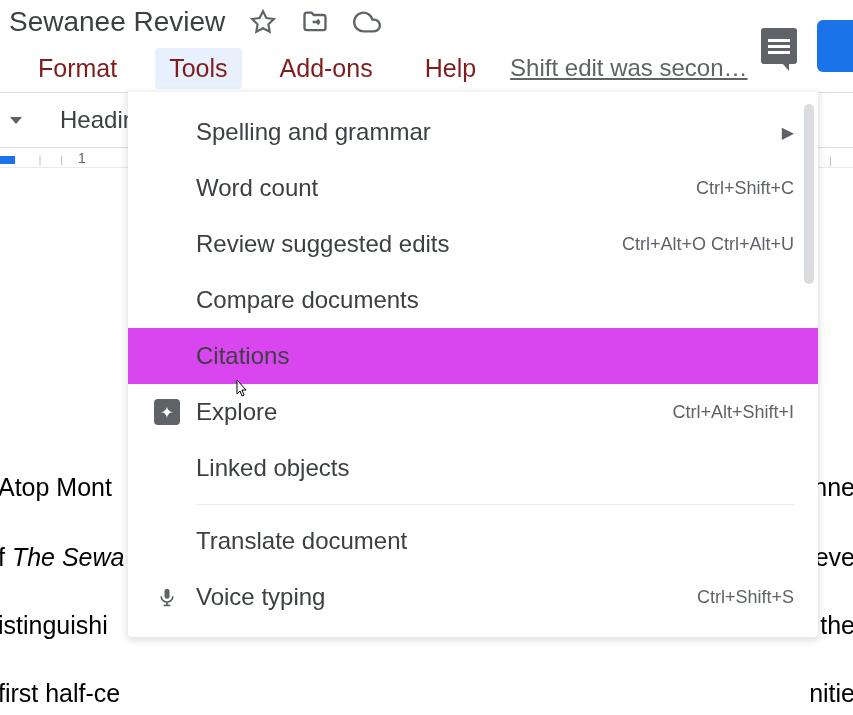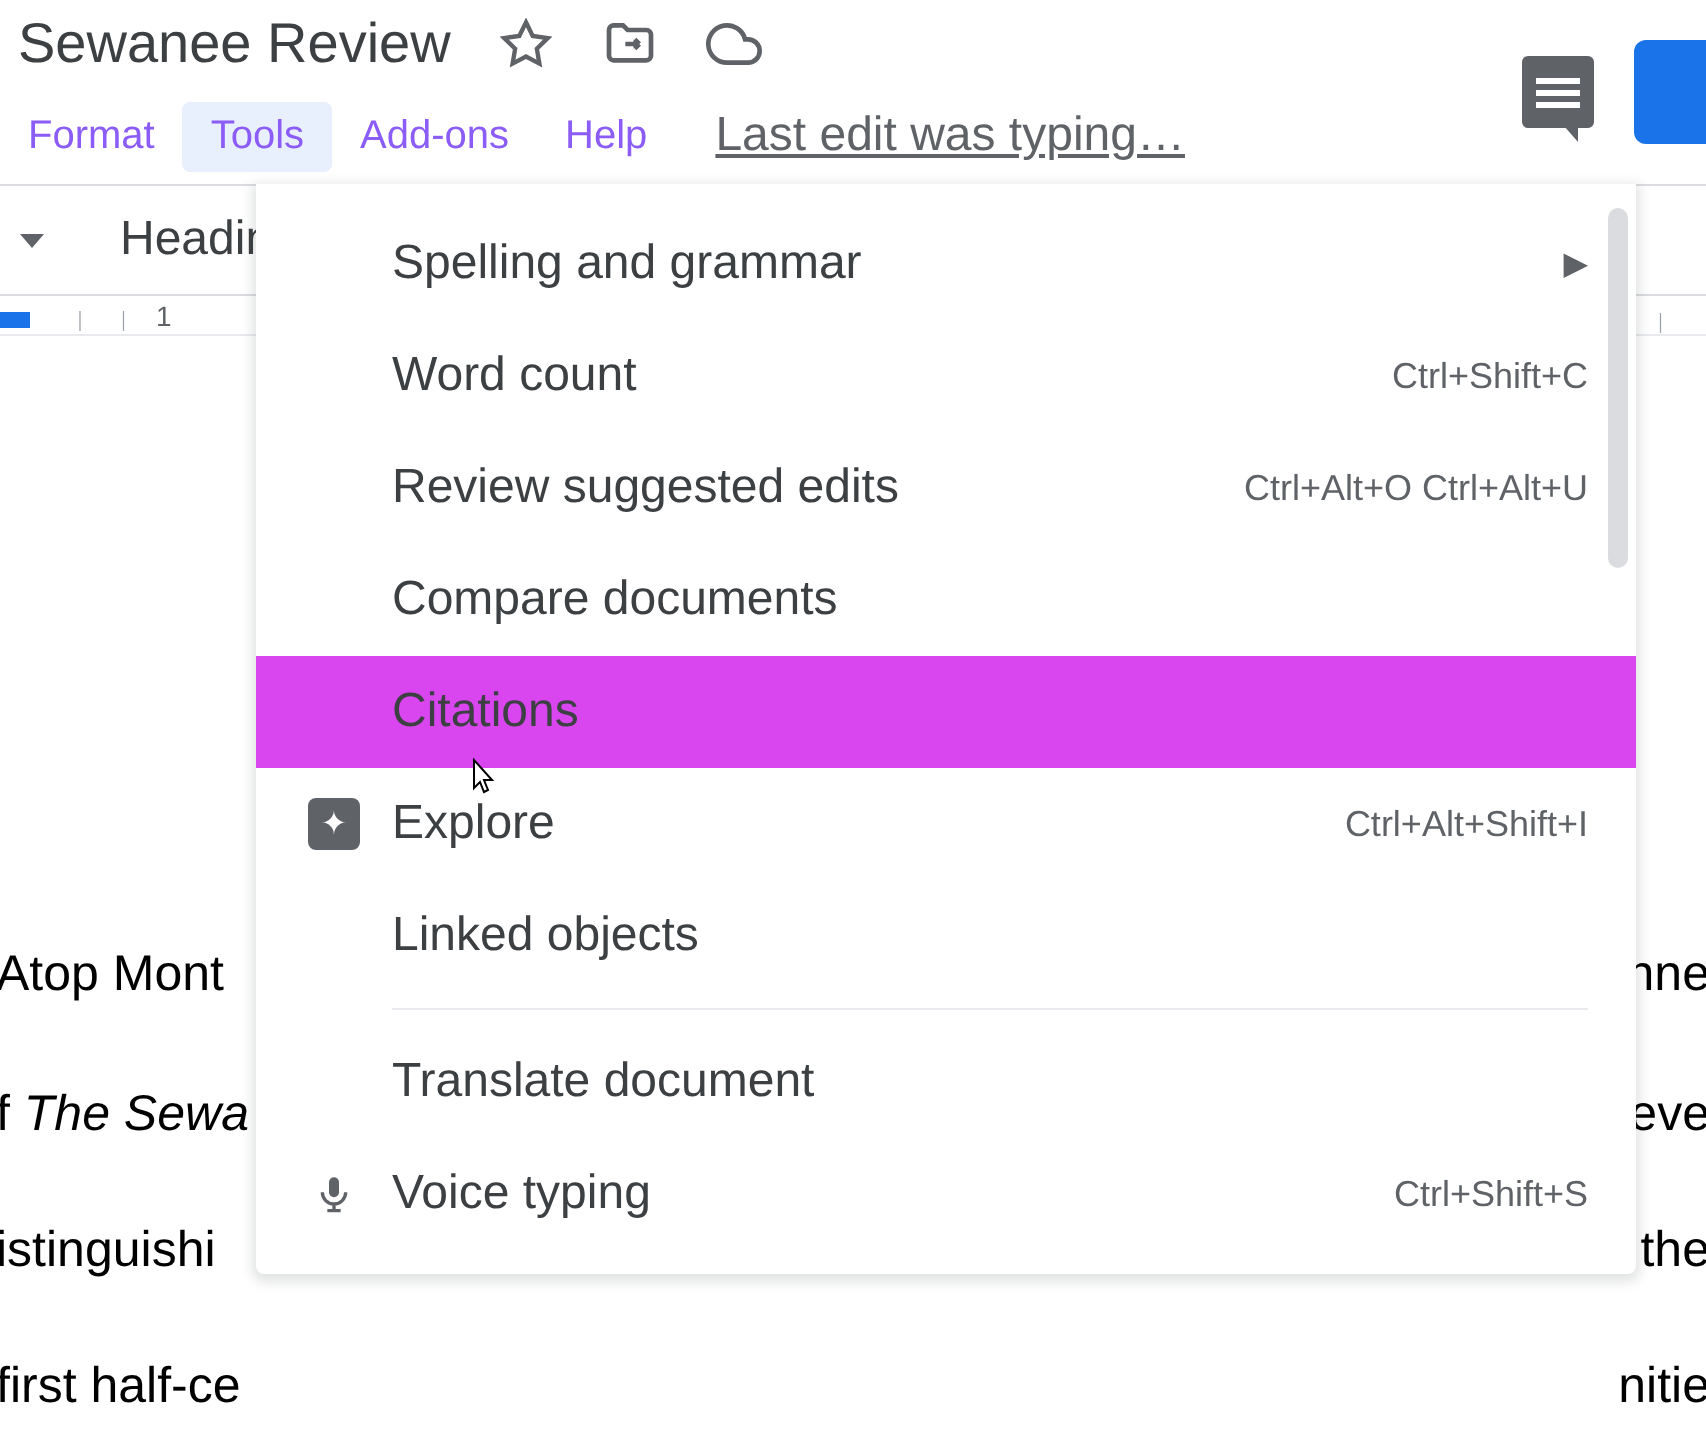--- a/index.html
+++ b/index.html
@@ -82,25 +82,26 @@
       border-radius: 6px 0 0 6px;
     }
     .menubar {
       display: flex;
       align-items: center;
       padding: 8px 0;
       height: 48px;
       gap: 0;
     }
     .menu-item {
-      font-size: 20px;
-      color: #8b5cf6;
+      font-size: 25px;
+      color: #7f1d1d;
       padding: 6px 14px;
       cursor: pointer;
       border-radius: 4px;
+      margin-left: 24px;
     }
     .menu-item.active {
       background: #e8f0fe;
     }
     .last-edit {
       font-size: 24px;
       color: #5f6368;
       text-decoration: underline;
       margin-left: 20px;
       cursor: pointer;
@@ -298,21 +299,21 @@
 <div class="right-icons">
   <div class="comment-icon"></div>
   <div class="share-btn"></div>
 </div>
 
 <div class="menubar">
   <div class="menu-item">Format</div>
   <div class="menu-item active">Tools</div>
   <div class="menu-item">Add-ons</div>
   <div class="menu-item">Help</div>
-  <span class="last-edit">Last edit was typing…</span>
+  <span class="last-edit">Shift edit was secon…</span>
 </div>
 
 <div class="toolbar">
   <div class="dropdown-arrow"></div>
   <span class="style-select">Headin</span>
 </div>
 
 <div class="ruler">
   <div class="ruler-bar"></div>
   <span class="ruler-ticks">｜｜</span>

